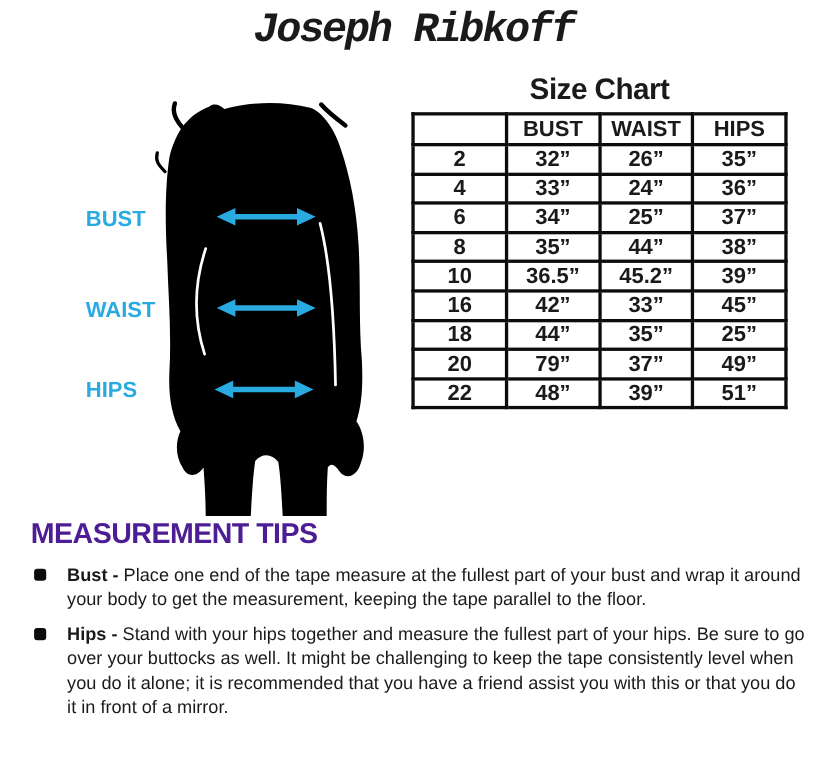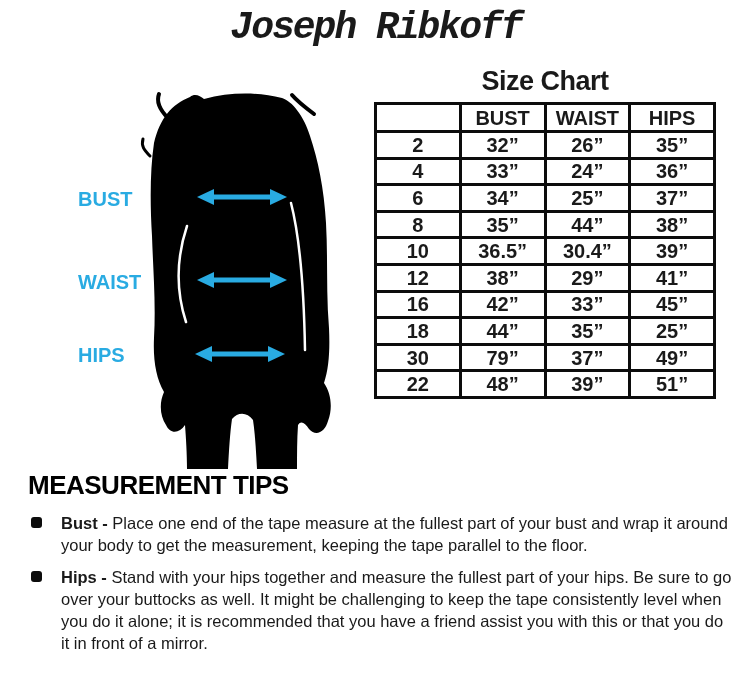--- a/index.html
+++ b/index.html
@@ -87,21 +87,21 @@
   
   .tips {
     position: absolute;
     left: 28px; top: 470px;
     width: 706px;
   }
   .tips-heading {
     font-size: 26px;
     font-weight: bold;
     letter-spacing: -0.5px;
-    color: #000000;
+    color: #4c1d95;
     margin-bottom: 11px;
   }
   .tips-list { list-style: none; }
   .tips-list li {
     position: relative;
     padding-left: 33px;
     margin-bottom: 10px;
     font-size: 16.5px;
     line-height: 22px;
     color: #1a1a1a;
@@ -207,43 +207,37 @@
         </tr>
         <tr>
           <td>8</td>
           <td>35”</td>
           <td>44”</td>
           <td>38”</td>
         </tr>
         <tr>
           <td>10</td>
           <td>36.5”</td>
-          <td>30.4”</td>
+          <td>45.2”</td>
           <td>39”</td>
-        </tr>
-        <tr>
-          <td>12</td>
-          <td>38”</td>
-          <td>29”</td>
-          <td>41”</td>
         </tr>
         <tr>
           <td>16</td>
           <td>42”</td>
           <td>33”</td>
           <td>45”</td>
         </tr>
         <tr>
           <td>18</td>
           <td>44”</td>
           <td>35”</td>
           <td>25”</td>
         </tr>
         <tr>
-          <td>30</td>
+          <td>20</td>
           <td>79”</td>
           <td>37”</td>
           <td>49”</td>
         </tr>
         <tr>
           <td>22</td>
           <td>48”</td>
           <td>39”</td>
           <td>51”</td>
         </tr>

